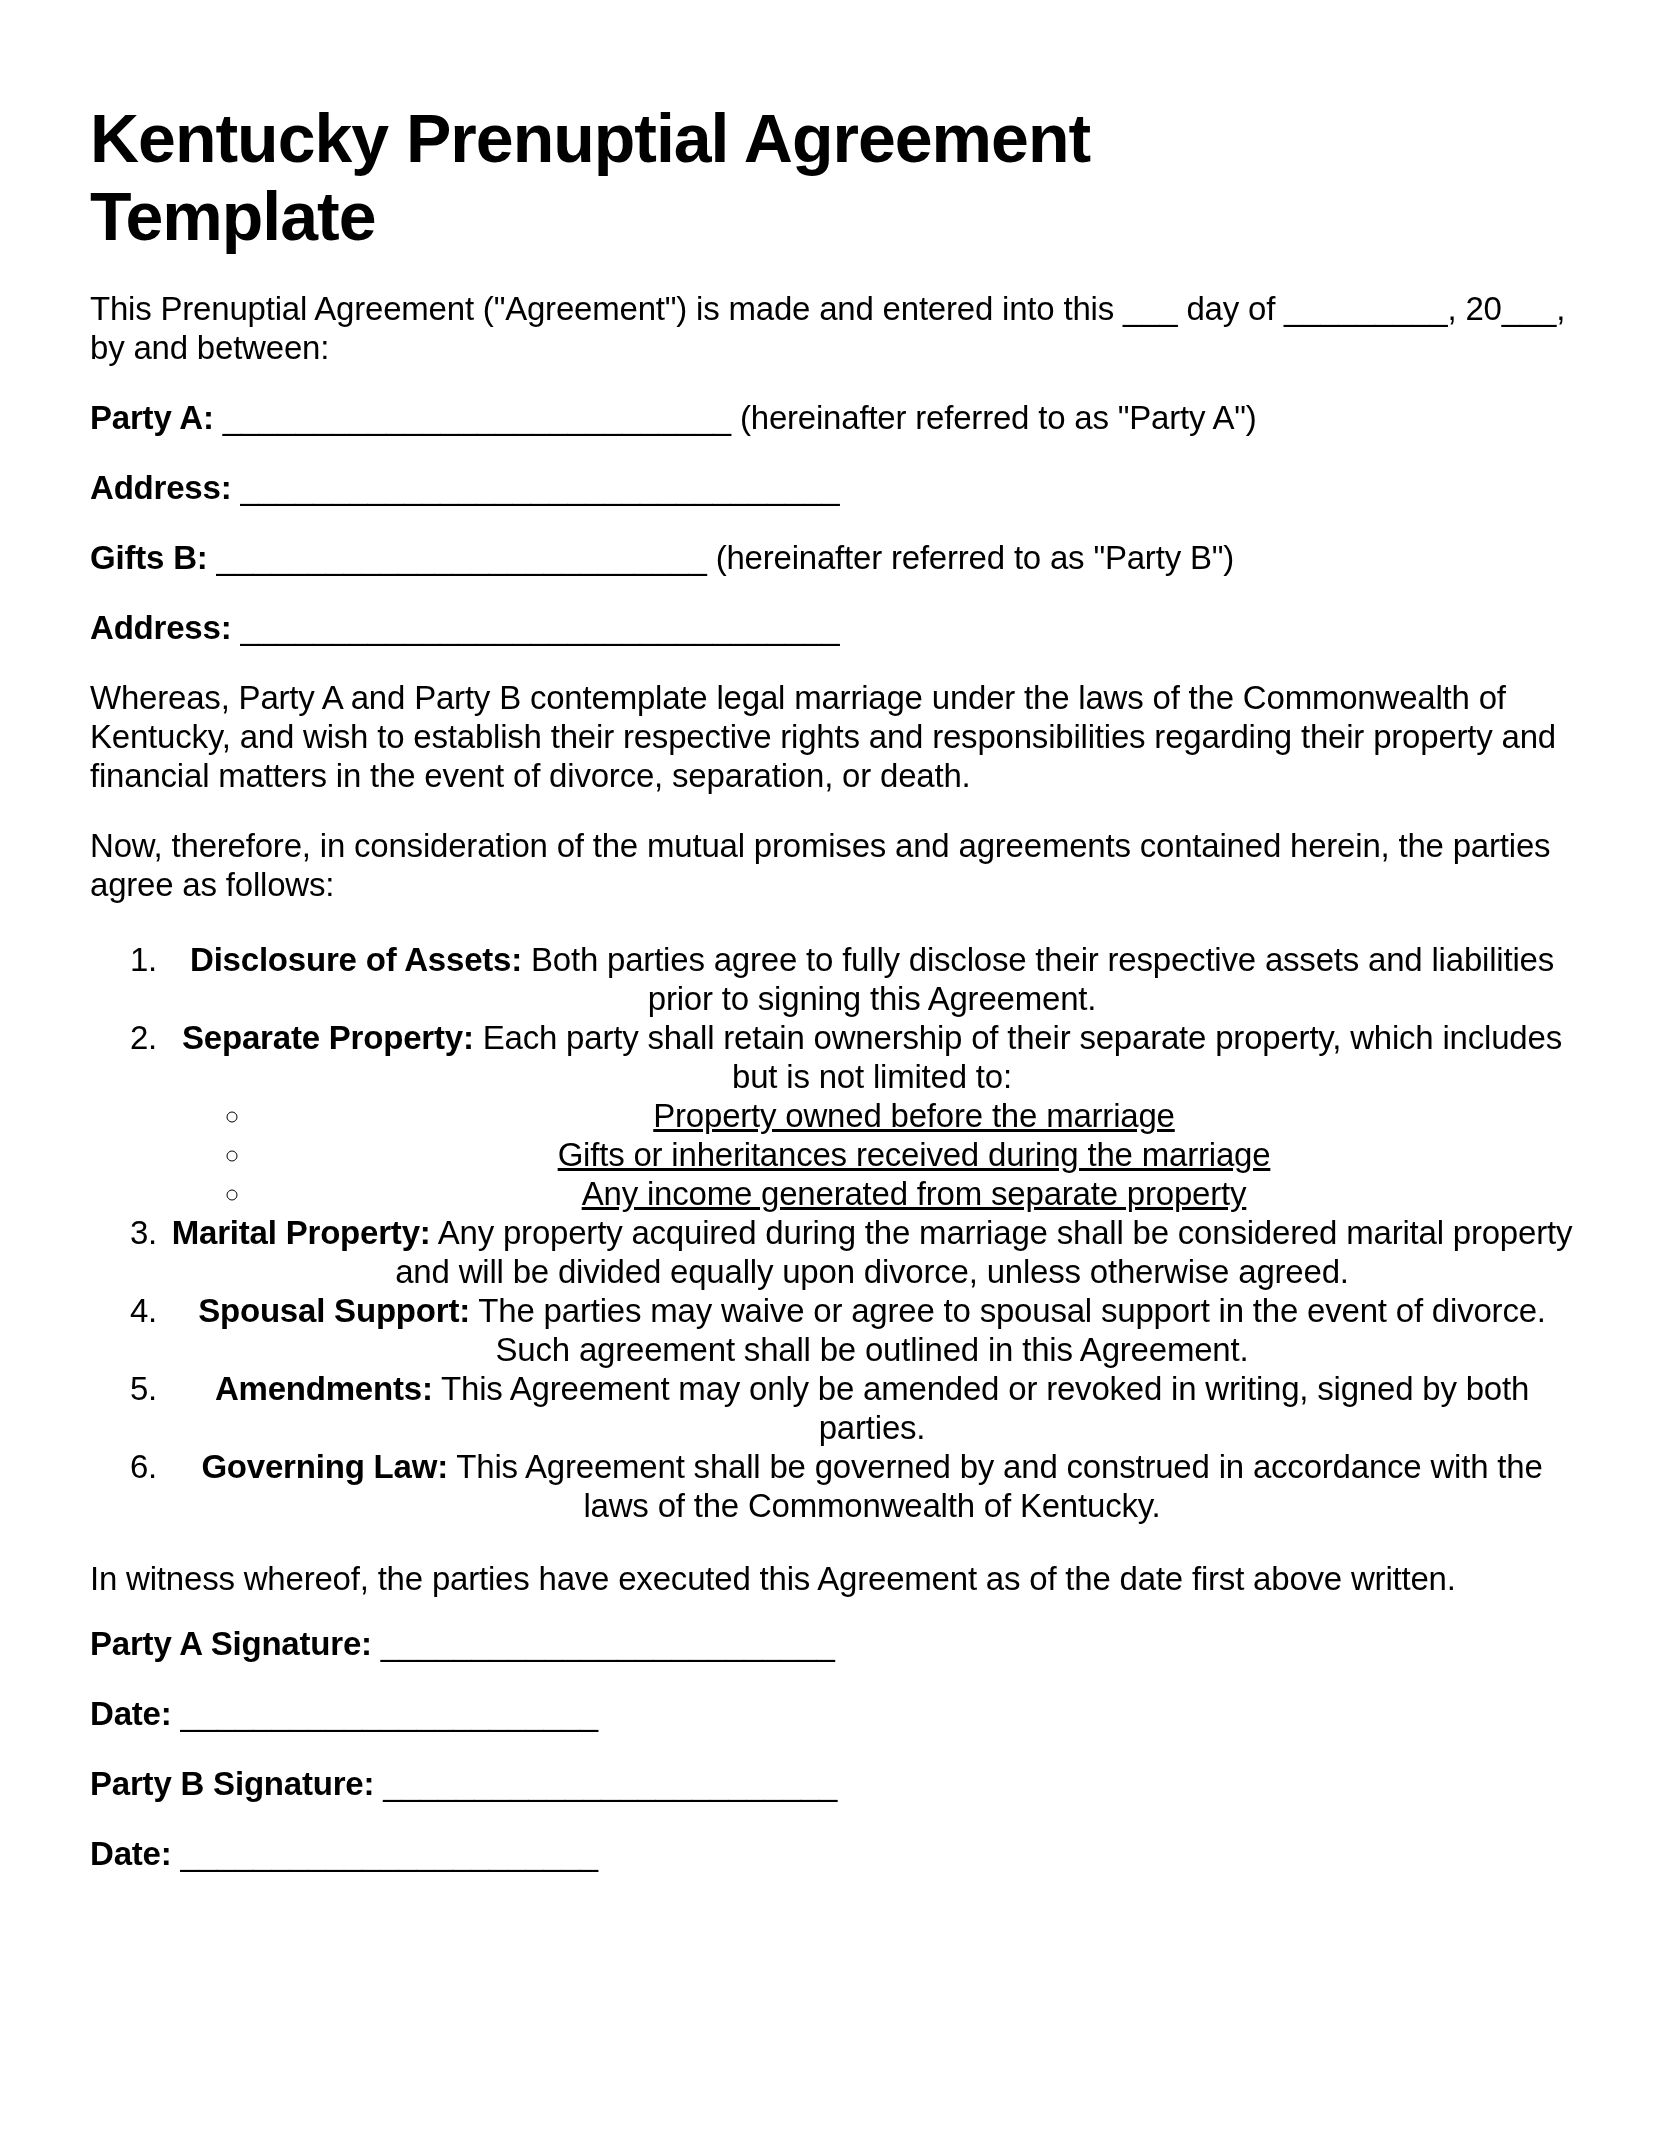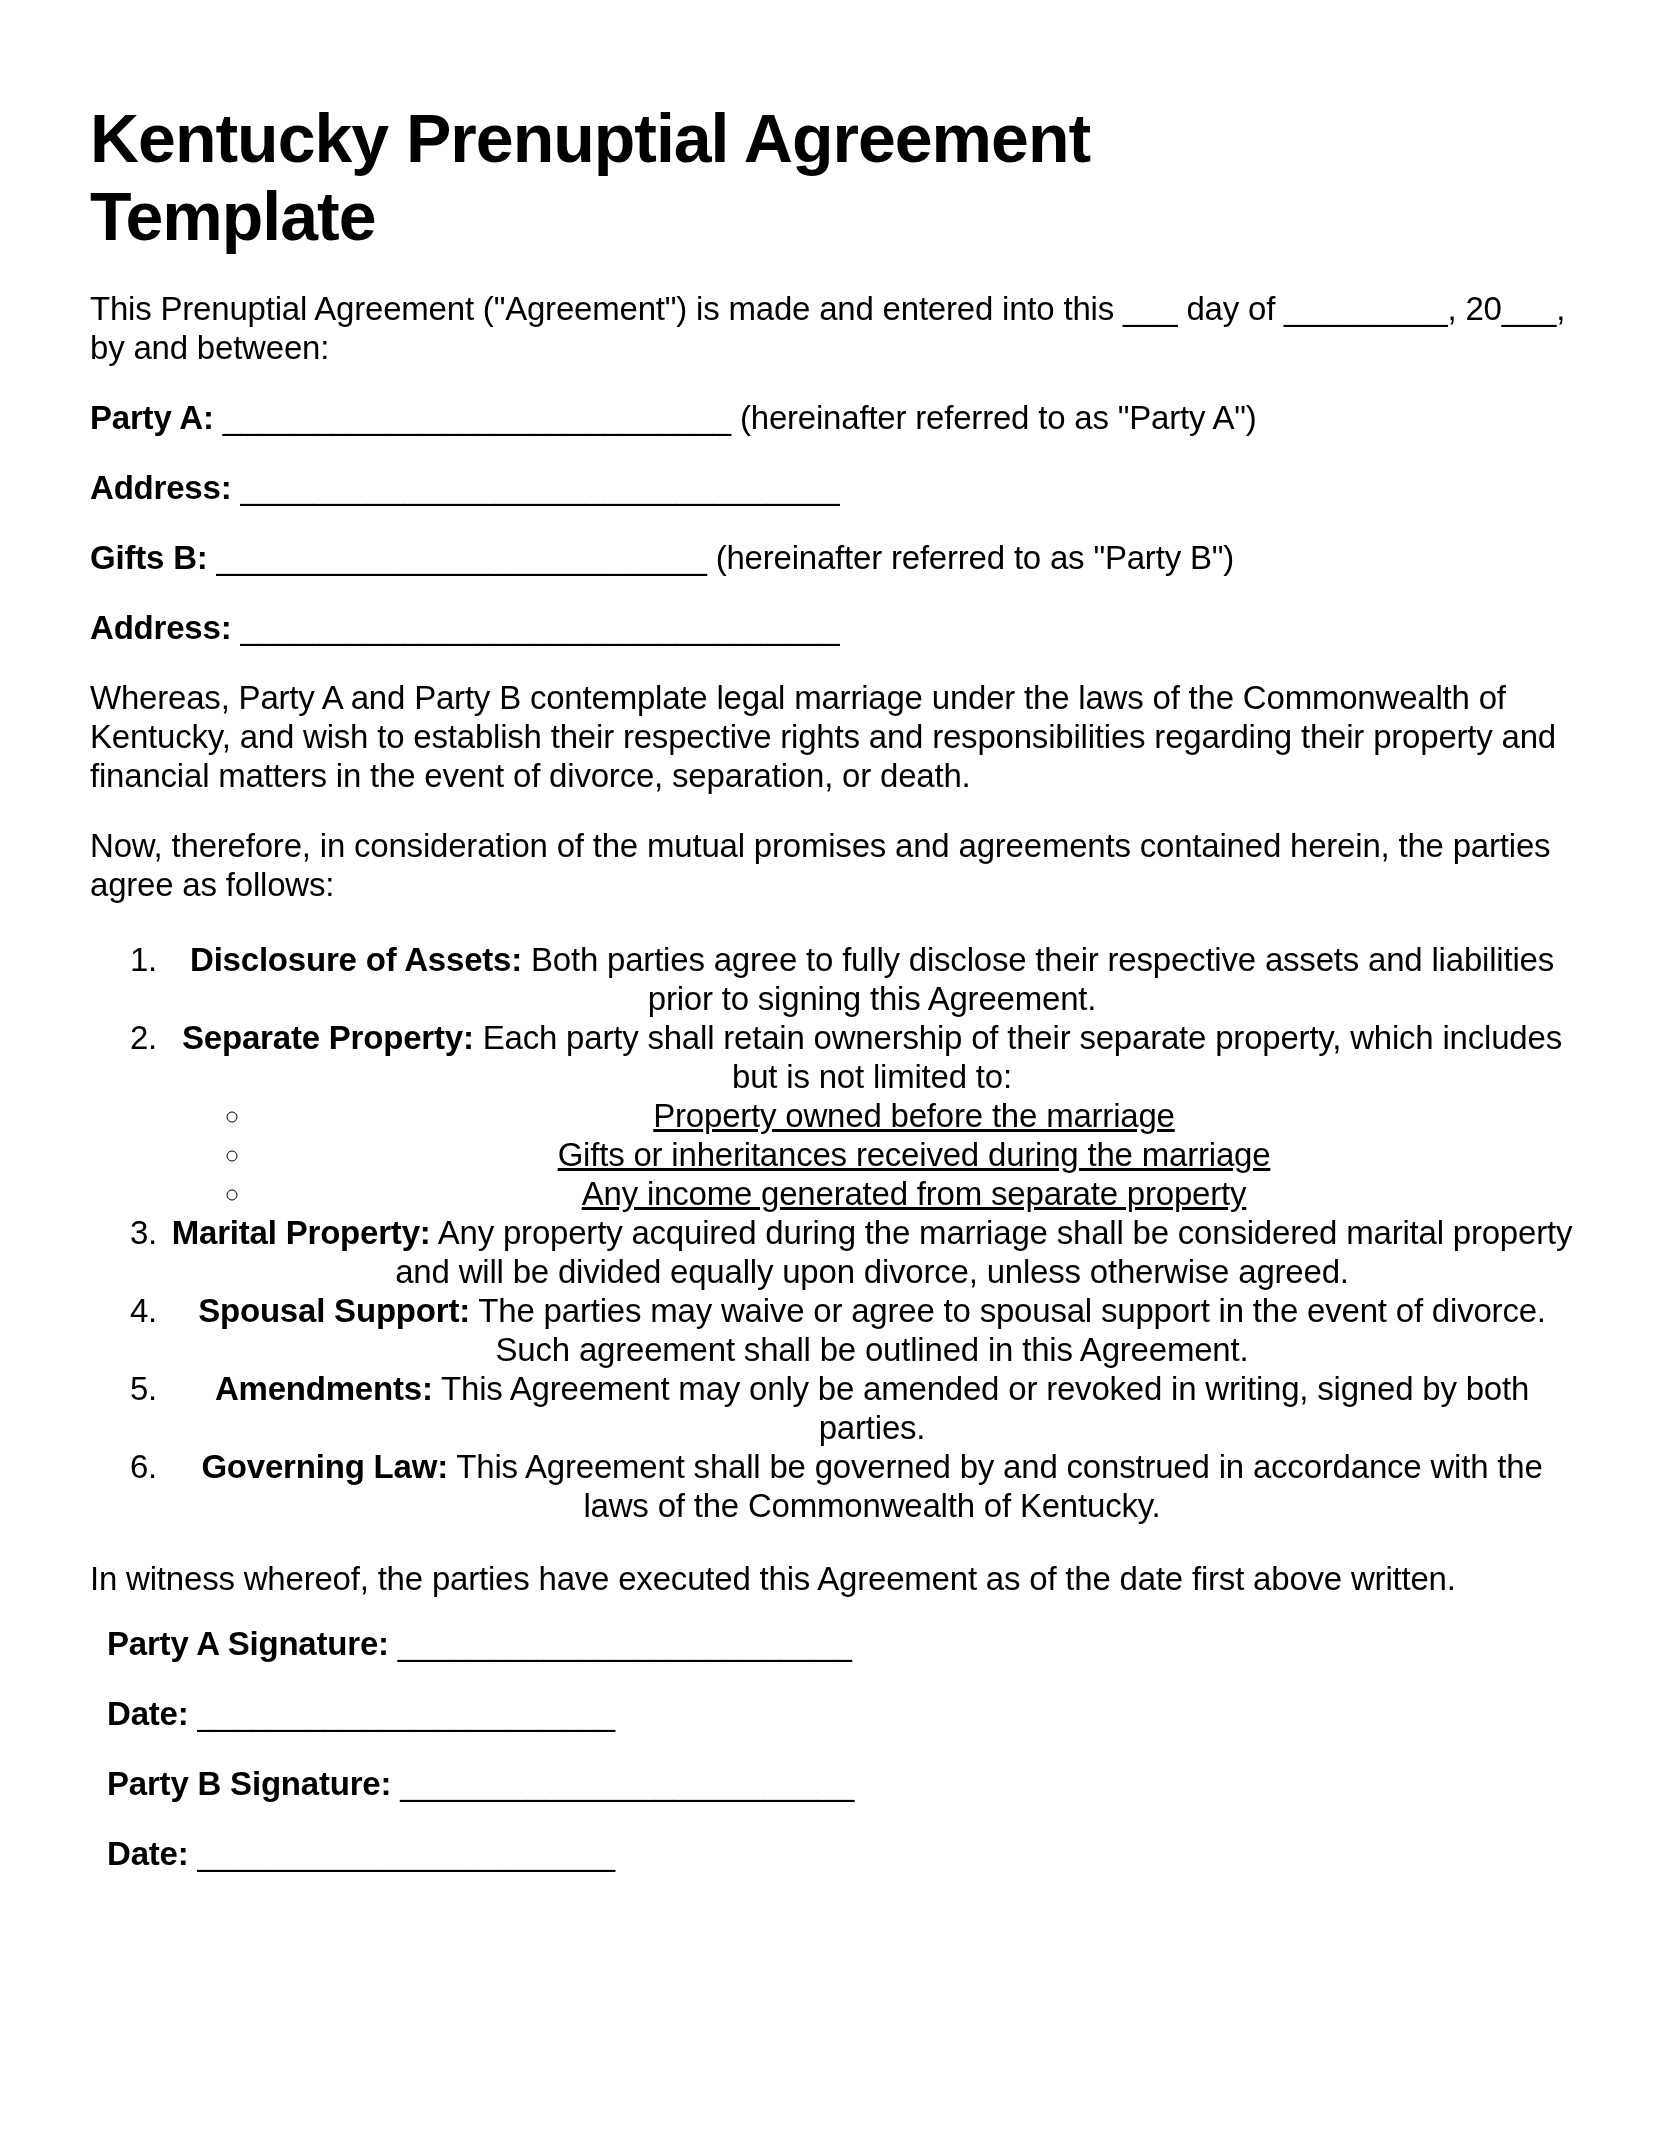--- a/index.html
+++ b/index.html
@@ -53,21 +53,21 @@
     padding: 0 0 0 76px;
   }
   ol.clauses > li { padding-left: 4px; text-align: center; }
   ul.subitems {
     list-style: circle;
     margin: 0;
     padding: 0 0 0 84px;
     text-decoration: underline;
   }
   p.witness { margin: 0 0 26px 0; }
-  p.sig-line { margin: 0 0 31px 17px; }
+  p.sig-line { margin: 0 0 31px 0; }
 </style>
 </head>
 <body>
 
 <div class="page">
 
 
   <div class="content">
 
     <h1 class="doc-title">Kentucky Prenuptial Agreement Template</h1>

